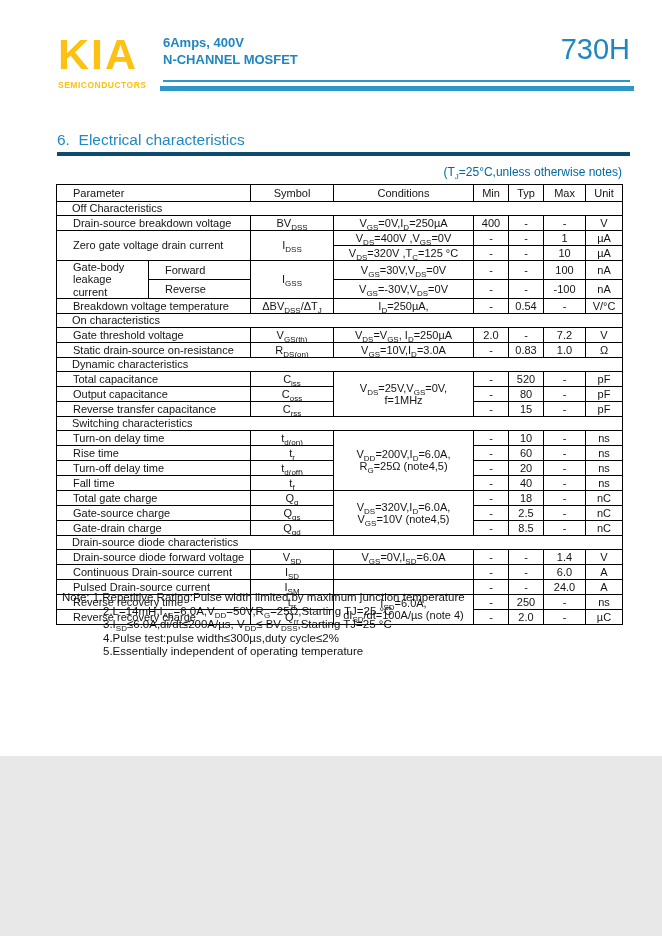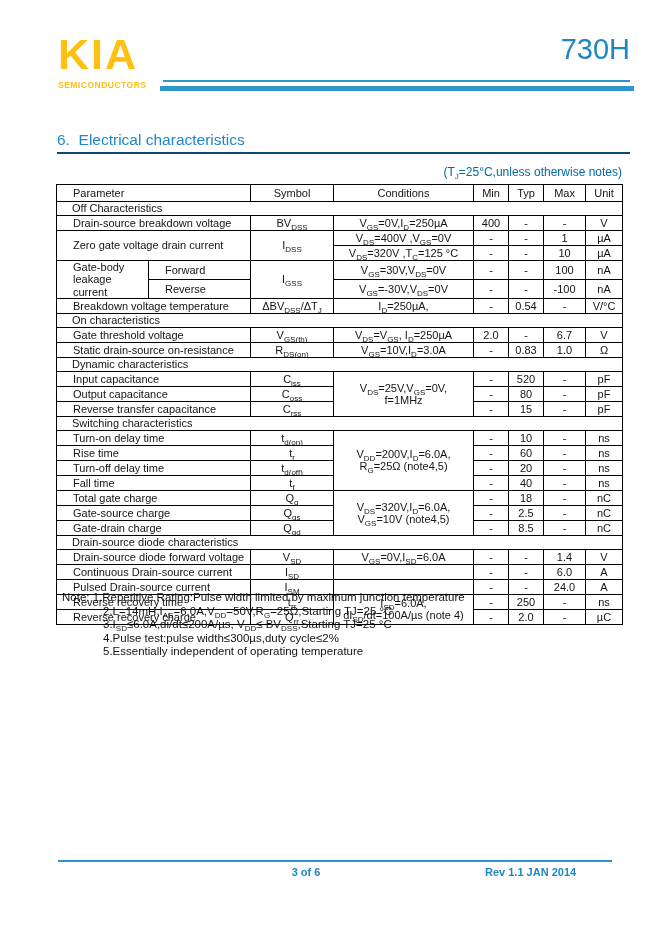--- a/index.html
+++ b/index.html
@@ -1,30 +1,30 @@
 <!DOCTYPE html>
 <html><head>
 <meta charset="utf-8">
 <style>
   html,body{margin:0;padding:0;background:#e8e8e8;}
-  .page{position:relative;width:662px;height:936px;background:#ffffff;margin:0 auto;
+  .page{position:relative;width:662px;height:756px;background:#ffffff;margin:0 auto;
         font-family:"Liberation Sans", sans-serif;color:#141414;overflow:hidden;}
 
   
   .logo{position:absolute;left:58px;top:33px;}
   .logo-kia{font-size:43px;font-weight:bold;color:#fcc113;letter-spacing:2px;line-height:1;}
   .logo-sub{font-size:8.5px;font-weight:bold;color:#fcc113;letter-spacing:.5px;margin-top:4px;}
   .prod{position:absolute;left:163px;top:34px;color:#1e86c0;font-weight:bold;font-size:13px;line-height:17px;}
   .part{position:absolute;right:32px;top:35px;color:#1e86c0;font-size:29px;line-height:1;}
   .rule-thin{position:absolute;left:163px;top:80px;width:467px;height:2px;background:#2e96c8;}
   .rule-thick{position:absolute;left:160px;top:86px;width:474px;height:5px;background:#2e96c8;}
 
   
   .sec-title{position:absolute;left:57px;top:131px;width:573px;color:#2288c2;font-size:15.5px;
-             padding-bottom:3px;border-bottom:2px solid #0c4a6e;white-space:pre;}
+             padding-bottom:3px;border-bottom:4px solid #0c4a6e;white-space:pre;}
   .cond-note{position:absolute;right:40px;top:165px;font-size:12px;color:#0369a1;}
 
   
   .tbl-wrap{position:absolute;left:56px;top:184px;}
   table{border-collapse:collapse;table-layout:fixed;width:566px;font-size:11px;}
   td{border:1px solid #000;padding:0 3px;height:14px;line-height:1.12;text-align:center;
      vertical-align:middle;overflow:hidden;}
   tr.hdr td{height:16px;}
   td.left{text-align:left;padding-left:16px;}
   tr.sec td{text-align:left;padding-left:15px;height:13px;}
@@ -42,20 +42,24 @@
   .footer-rev{position:absolute;left:485px;top:866px;color:#1e86c0;font-size:11px;font-weight:bold;}
 </style>
 </head>
 <body>
 
 <div class="page">
 
   <div class="logo">
     <div class="logo-kia">KIA</div>
     <div class="logo-sub">SEMICONDUCTORS</div>
+  </div>
+  <div class="prod">
+    <div>6Amps, 400V</div>
+    <div>N-CHANNEL MOSFET</div>
   </div>
   <div class="part">730H</div>
   <div class="rule-thin"></div>
   <div class="rule-thick"></div>
 
   <div class="sec-title">6.  Electrical characteristics</div>
   <div class="cond-note">(T<sub>J</sub>=25°C,unless otherwise notes)</div>
 
   <div class="tbl-wrap">
     <table>
@@ -138,38 +142,38 @@
 
         <tr class="sec">
           <td colspan="8">On characteristics</td>
         </tr>
         <tr>
           <td colspan="2" class="left">Gate threshold voltage</td>
           <td>V<sub>GS(th)</sub></td>
           <td>V<sub>DS</sub>=V<sub>GS</sub>, I<sub>D</sub>=250µA</td>
           <td>2.0</td>
           <td>-</td>
-          <td>6.7</td>
+          <td>7.2</td>
           <td>V</td>
         </tr>
         <tr>
           <td colspan="2" class="left">Static drain-source on-resistance</td>
           <td>R<sub>DS(on)</sub></td>
           <td>V<sub>GS</sub>=10V,I<sub>D</sub>=3.0A</td>
           <td>-</td>
           <td>0.83</td>
           <td>1.0</td>
           <td>Ω</td>
         </tr>
 
         <tr class="sec">
           <td colspan="8">Dynamic characteristics</td>
         </tr>
         <tr>
-          <td colspan="2" class="left">Input capacitance</td>
+          <td colspan="2" class="left">Total capacitance</td>
           <td>C<sub>iss</sub></td>
           <td rowspan="3">V<sub>DS</sub>=25V,V<sub>GS</sub>=0V,<br>f=1MHz</td>
           <td>-</td>
           <td>520</td>
           <td>-</td>
           <td>pF</td>
         </tr>
         <tr>
           <td colspan="2" class="left">Output capacitance</td>
           <td>C<sub>oss</sub></td>

